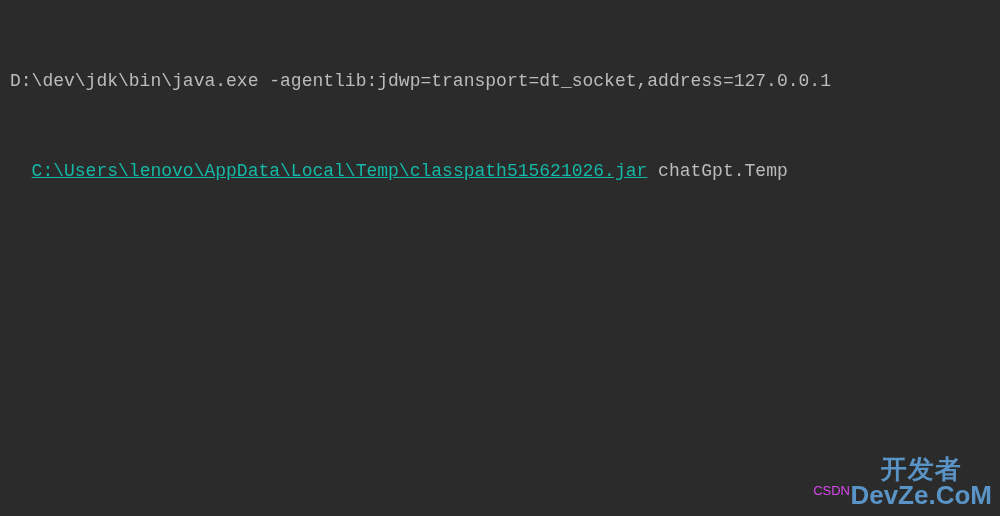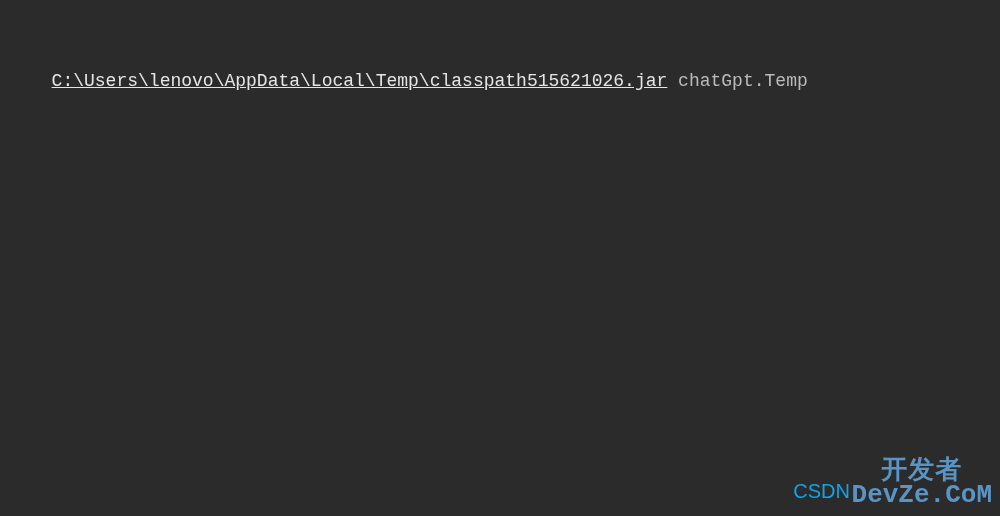--- a/index.html
+++ b/index.html
@@ -19,57 +19,56 @@
       position: relative;
       padding: 6px 10px;
     }
     .console-output {
       white-space: pre;
     }
     .line {
       display: block;
     }
     .link {
-      color: #e5e5e5;
+      color: #14b8a6;
       text-decoration: underline;
       cursor: pointer;
-      margin-left: 20px;
     }
     .watermark-devze {
       position: absolute;
       bottom: 8px;
       right: 8px;
       color: #5a94c6;
       font-family: 'Arial', sans-serif;
       font-weight: bold;
       text-align: center;
       line-height: 1;
     }
     .watermark-devze .top-line {
       font-size: 26px;
       letter-spacing: 1px;
     }
     .watermark-devze .bottom-line {
       font-size: 26px;
       letter-spacing: 0px;
-      font-family: Liberation Mono, monospace;
     }
     .watermark-csdn {
       position: absolute;
       bottom: 10px;
       right: 150px;
-      color: #0ea5e9;
-      font-size: 20px;
+      color: #d946ef;
+      font-size: 13px;
       font-family: sans-serif;
     }
   </style>
 </head>
 <body>
 
 <div class="console-output">
+  <span class="line">D:\dev\jdk\bin\java.exe -agentlib:jdwp=transport=dt_socket,address=127.0.0.1</span>
   <span class="line"><span>  </span><span class="link">C:\Users\lenovo\AppData\Local\Temp\classpath515621026.jar</span><span> chatGpt.Temp</span></span>
   
   
   
   
   <span class="line"></span>
   
   
 </div>
 

